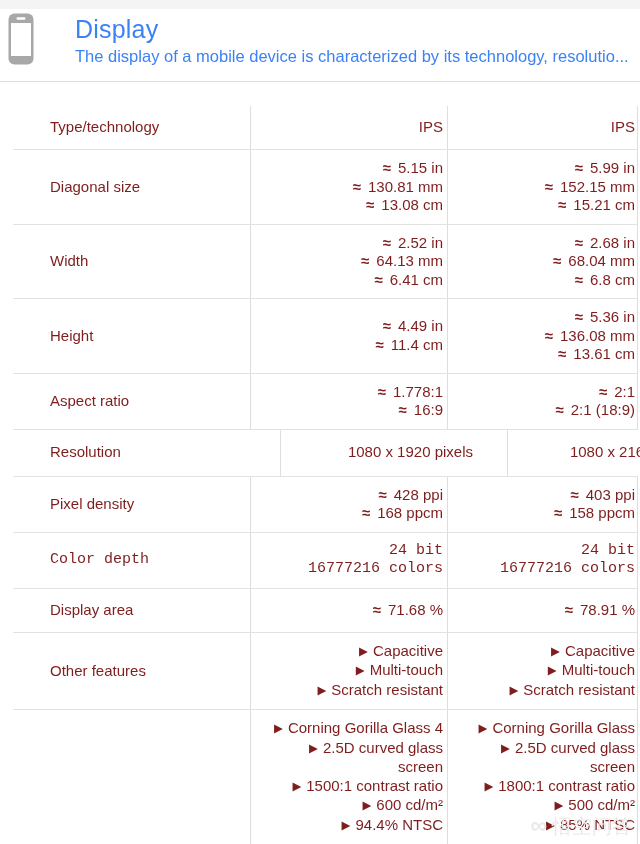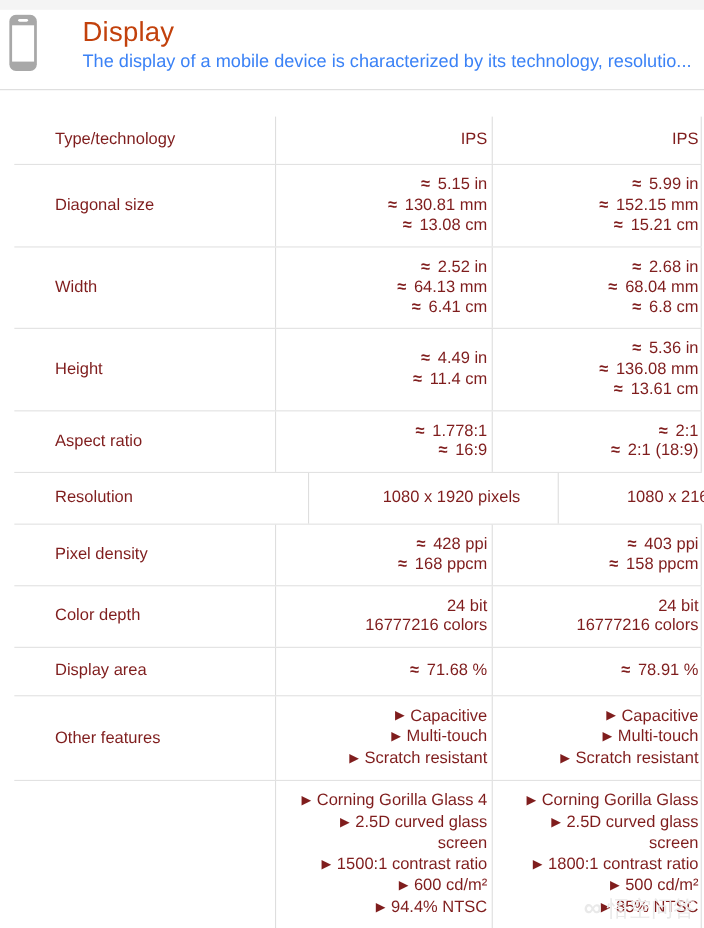--- a/index.html
+++ b/index.html
@@ -35,21 +35,21 @@
   .header-text {
     margin-left: 41px;
     flex: 1 1 auto;
     min-width: 0;
   }
   .title {
     margin: 0;
     font-size: 25px;
     line-height: 32px;
     font-weight: 400;
-    color: #c2410c;
+    color: #3b82f6;
     letter-spacing: 0.2px;
   }
   .subtitle {
     margin: 0;
     font-size: 16.5px;
     line-height: 22px;
     color: #3b82f6;
     white-space: nowrap;
     overflow: hidden;
   }
@@ -63,21 +63,21 @@
     grid-template-columns: 237px 197px 191px;
   }
   .row + .row { border-top: 1px solid #e2e2e2; }
   .row:nth-of-type(1)  { min-height: 43px; }
   .row:nth-of-type(2)  { min-height: 73px; }
   .row:nth-of-type(3)  { min-height: 72px; }
   .row:nth-of-type(4)  { min-height: 73px; }
   .row:nth-of-type(5)  { min-height: 54px; }
   .row:nth-of-type(6)  { min-height: 46px; gap: 30px; }
   .row:nth-of-type(7)  { min-height: 53px; }
-  .row:nth-of-type(8)  { min-height: 54px; }
+  .row:nth-of-type(8)  { min-height: 54px; font-family: Liberation Mono, monospace; }
   .row:nth-of-type(9)  { min-height: 43px; }
   .row:nth-of-type(10) { min-height: 73px; }
   .row:nth-of-type(11) { min-height: 129px; }
   .cell {
     display: flex;
     flex-direction: column;
     justify-content: center;
     padding: 9px 4px 9px 9px;
     font-size: 15px;
     line-height: 18.5px;

